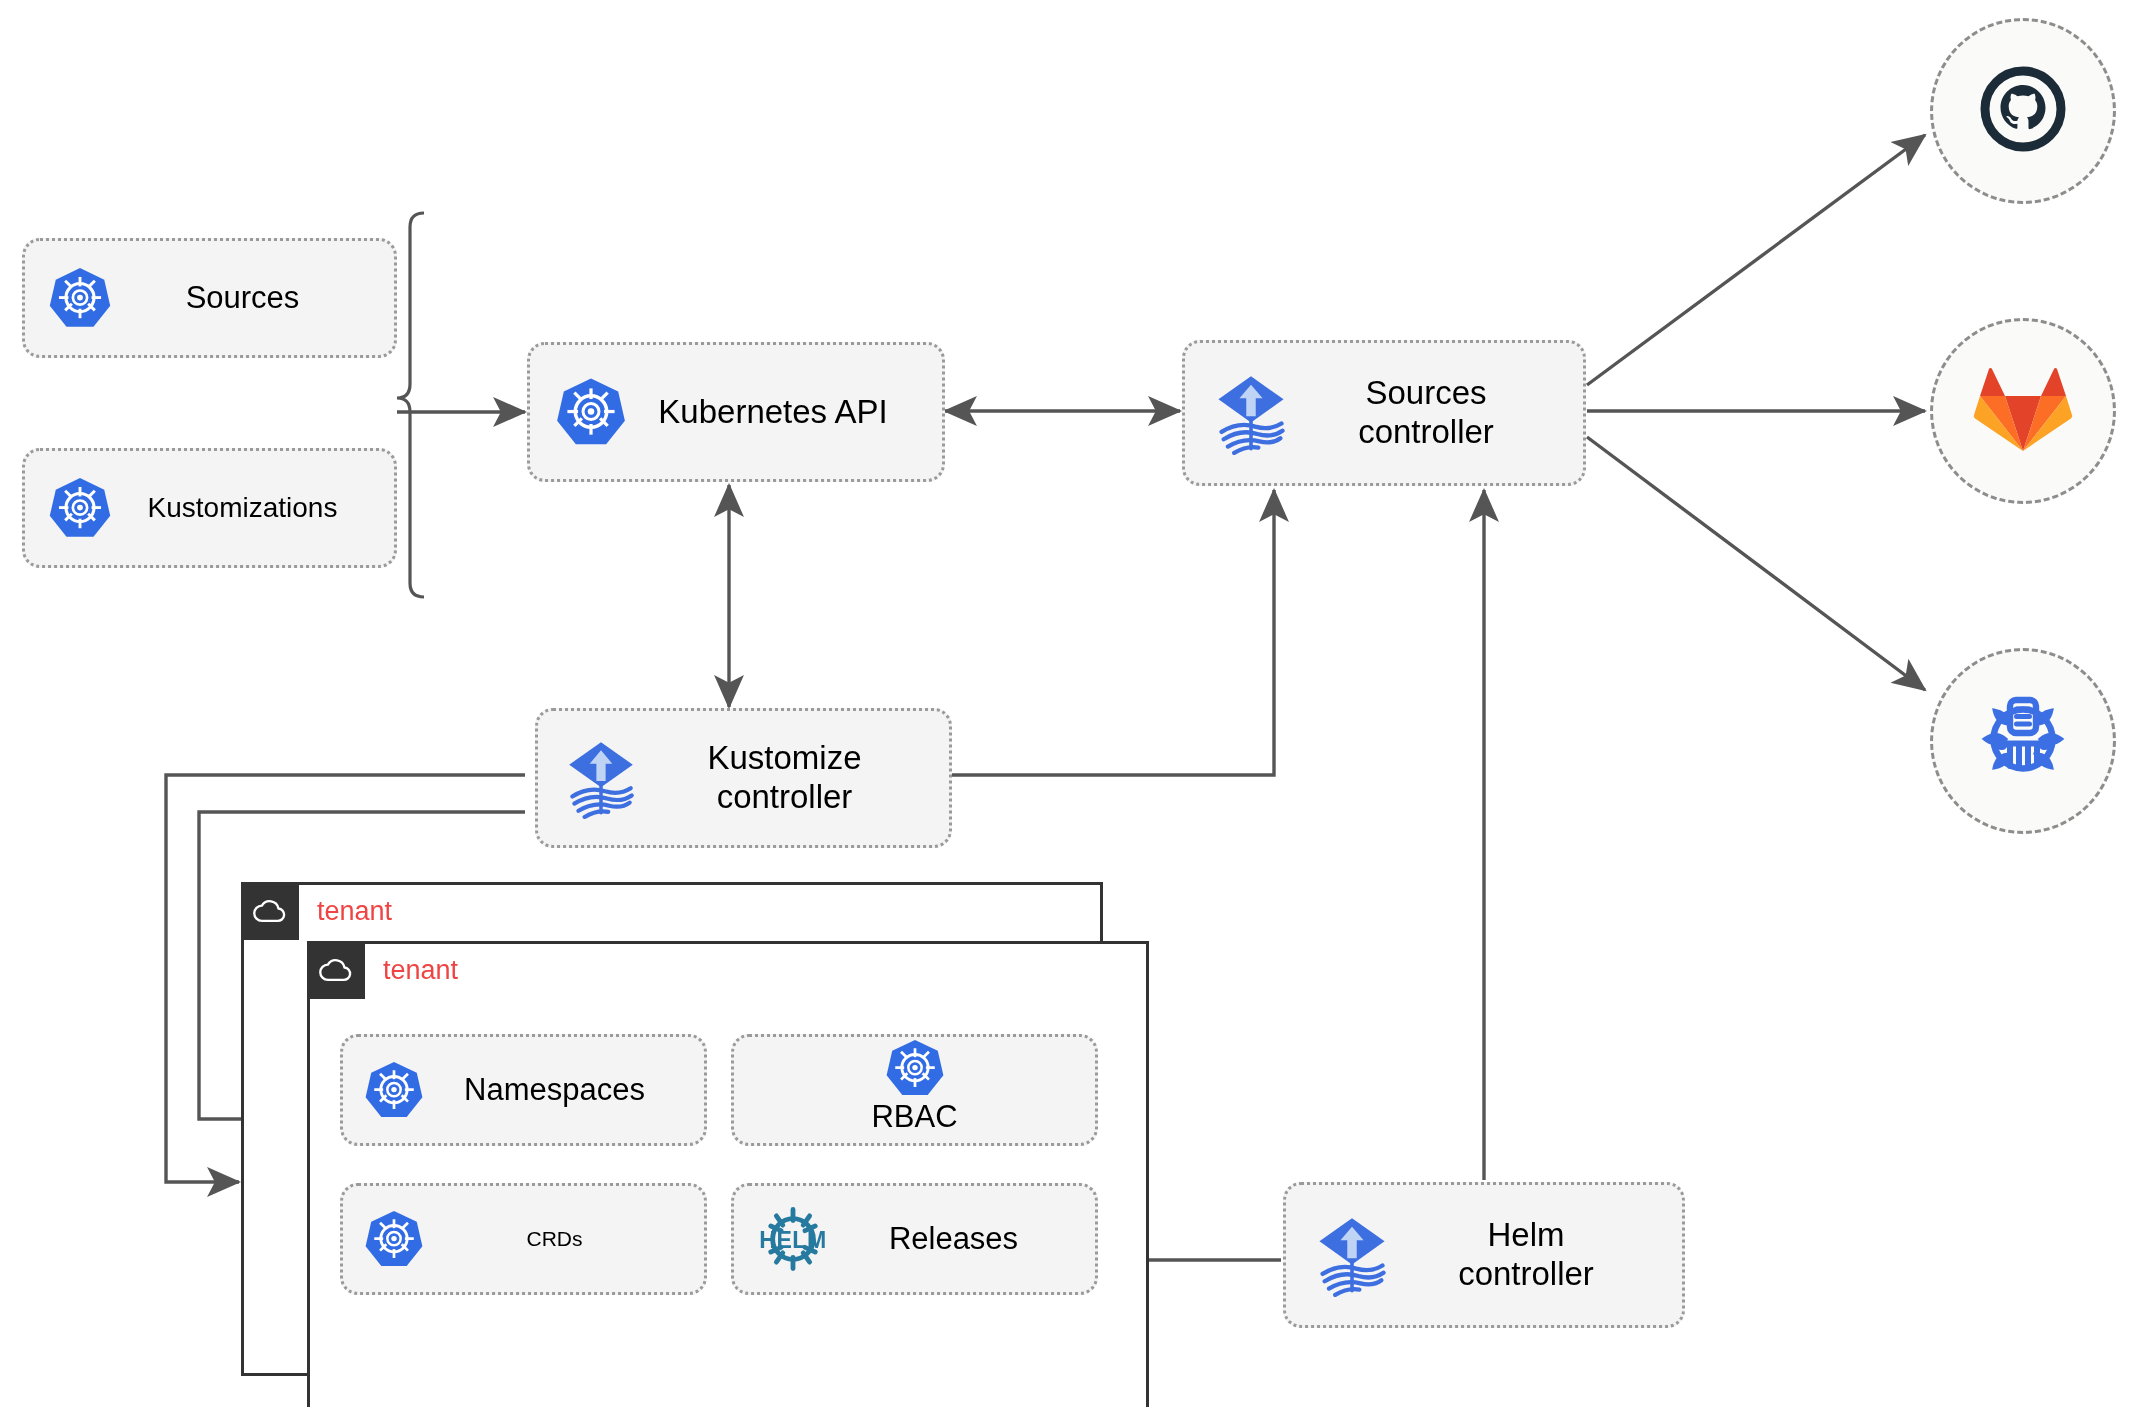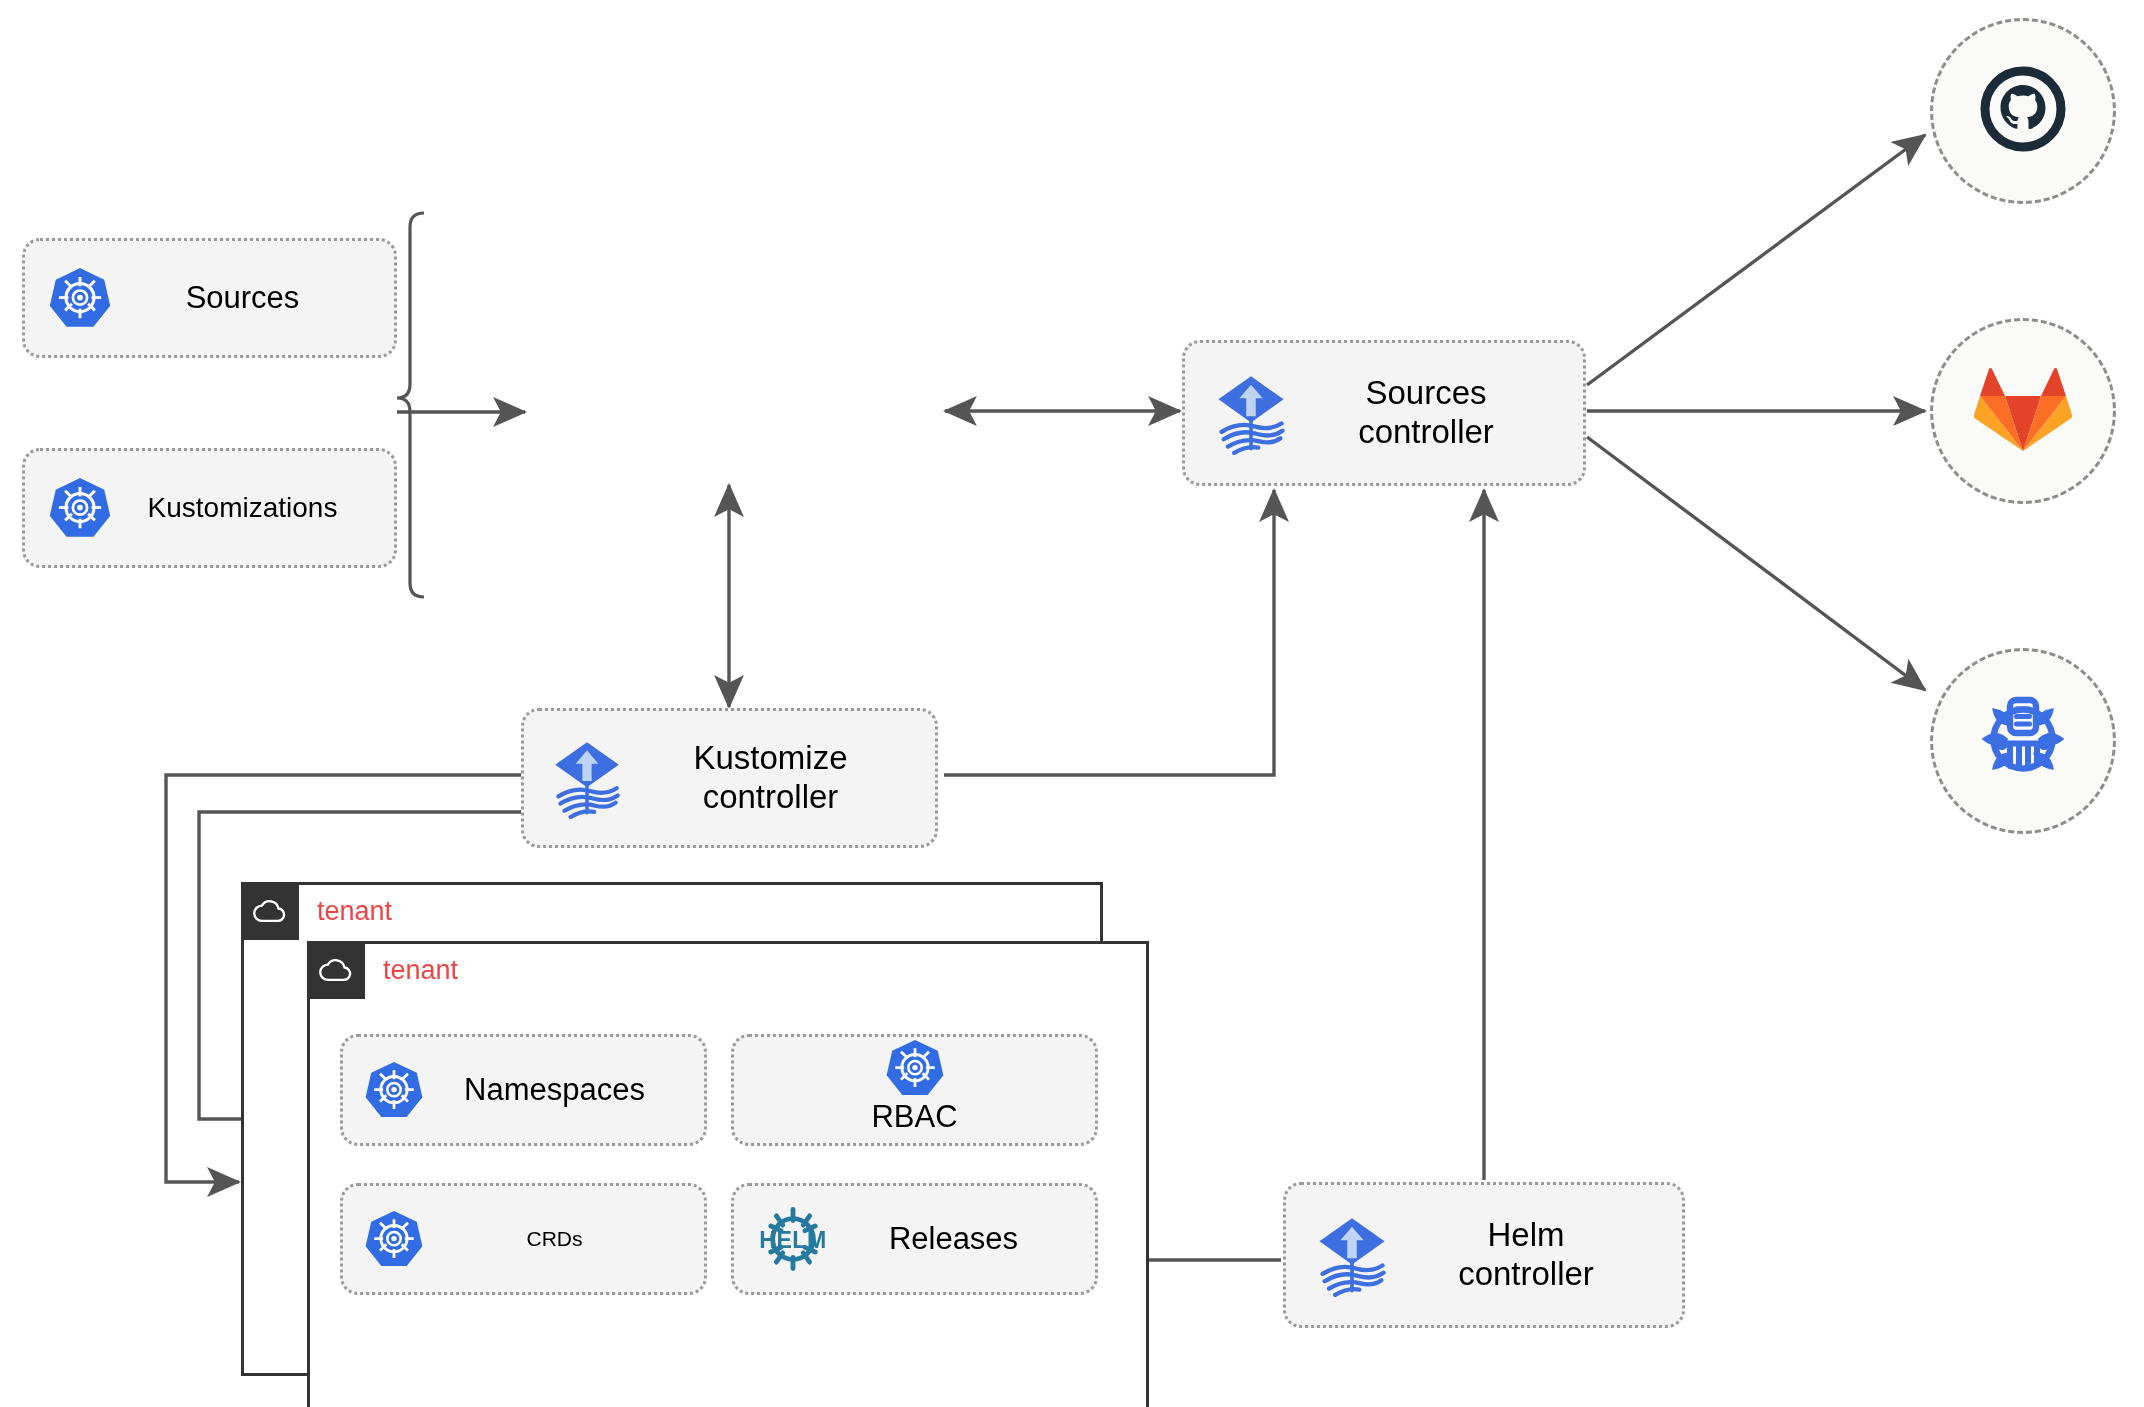--- a/index.html
+++ b/index.html
@@ -99,20 +99,41 @@
           <path d="M45.4 14.2l2 2-6.5 6.5-2-2z"></path>
             <path d="M23.1 36.5l2 2-6.5 6.5-2-2z"></path>
           <circle cx="32" cy="31.6" r="13.6" fill="none" stroke="#ffffff" stroke-width="3"></circle>
           <circle cx="32" cy="31.6" r="6.9" fill="none" stroke="#ffffff" stroke-width="2.6"></circle>
         </g>
       </svg>
     </span>
     <span class="lbl" style="font-size:28px;text-align:center;">Kustomizations</span>
   </div>
 
+  <div class="node" style="left:527px;top:342px;width:418px;height:140px;padding:0 24px;">
+    <span class="ico">
+      <svg width="74" height="74" viewBox="0 0 64 64">
+        <path d="M32 3 L55.5 14.2 L61.3 39.5 L45.1 59.8 L18.9 59.8 L2.7 39.5 L8.5 14.2 Z" fill="#326CE5"></path>
+        <g fill="#ffffff">
+          <circle cx="32" cy="31.6" r="2.8"></circle>
+          <path d="M30.6 11.6h2.8v9.2h-2.8z"></path>
+            <path d="M30.6 42.4h2.8v9.2h-2.8z"></path>
+          <path d="M11.6 30.2h9.2v2.8h-9.2z"></path>
+            <path d="M43.2 30.2h9.2v2.8h-9.2z"></path>
+          <path d="M16.6 16.2l2-2 6.5 6.5-2 2z"></path>
+            <path d="M38.9 38.5l2-2 6.5 6.5-2 2z"></path>
+          <path d="M45.4 14.2l2 2-6.5 6.5-2-2z"></path>
+            <path d="M23.1 36.5l2 2-6.5 6.5-2-2z"></path>
+          <circle cx="32" cy="31.6" r="13.6" fill="none" stroke="#ffffff" stroke-width="3"></circle>
+          <circle cx="32" cy="31.6" r="6.9" fill="none" stroke="#ffffff" stroke-width="2.6"></circle>
+        </g>
+      </svg>
+    </span>
+    <span class="lbl" style="font-size:33px;">Kubernetes API</span>
+  </div>
 
   <div class="node" style="left:1182px;top:340px;width:404px;height:146px;padding:0 24px;">
     <span class="ico">
       <svg width="84" height="84" viewBox="0 0 80 80">
         <path d="M40 5 L71 27 L40 49 L9 27 Z" fill="#3E6FE0"></path>
         <path d="M40 13 L51 26 L44.5 26 L44.5 43 L35.5 43 L35.5 26 L29 26 Z" fill="#BFD4F5"></path>
         <g stroke="#3E6FE0" stroke-width="4.1" fill="none" stroke-linecap="round">
           <path d="M12 58 Q28 48 44 53 Q58 57 69 50"></path>
           <path d="M14 65 Q30 55 46 60 Q60 64 70 57"></path>
           <path d="M18 72 Q33 63 48 67 Q60 70 68 64"></path>
@@ -120,21 +141,21 @@
           <path d="M40 46 L40 74" stroke-width="3.4"></path>
         </g>
       </svg>
     </span>
     <span class="lbl" style="font-size:33px;">
       <span>Sources</span><br>
       <span>controller</span>
     </span>
   </div>
 
-  <div class="node" style="left:521px;top:708px;width:417px;height:140px;padding:0 22px;">
+  <div class="node" style="left:535px;top:708px;width:417px;height:140px;padding:0 22px;">
     <span class="ico">
       <svg width="82" height="82" viewBox="0 0 80 80">
         <path d="M40 5 L71 27 L40 49 L9 27 Z" fill="#3E6FE0"></path>
         <path d="M40 13 L51 26 L44.5 26 L44.5 43 L35.5 43 L35.5 26 L29 26 Z" fill="#BFD4F5"></path>
         <g stroke="#3E6FE0" stroke-width="4.1" fill="none" stroke-linecap="round">
           <path d="M12 58 Q28 48 44 53 Q58 57 69 50"></path>
           <path d="M14 65 Q30 55 46 60 Q60 64 70 57"></path>
           <path d="M18 72 Q33 63 48 67 Q60 70 68 64"></path>
           <path d="M24 78 Q36 71 47 73"></path>
           <path d="M40 46 L40 74" stroke-width="3.4"></path>

